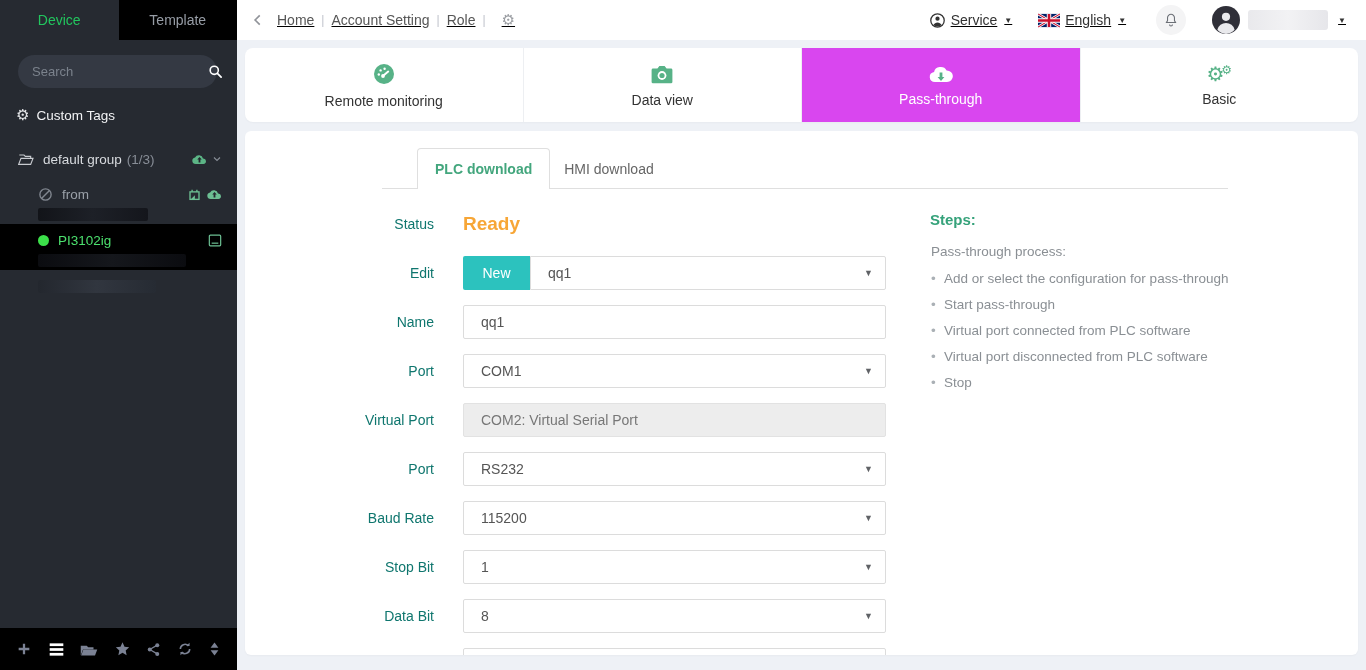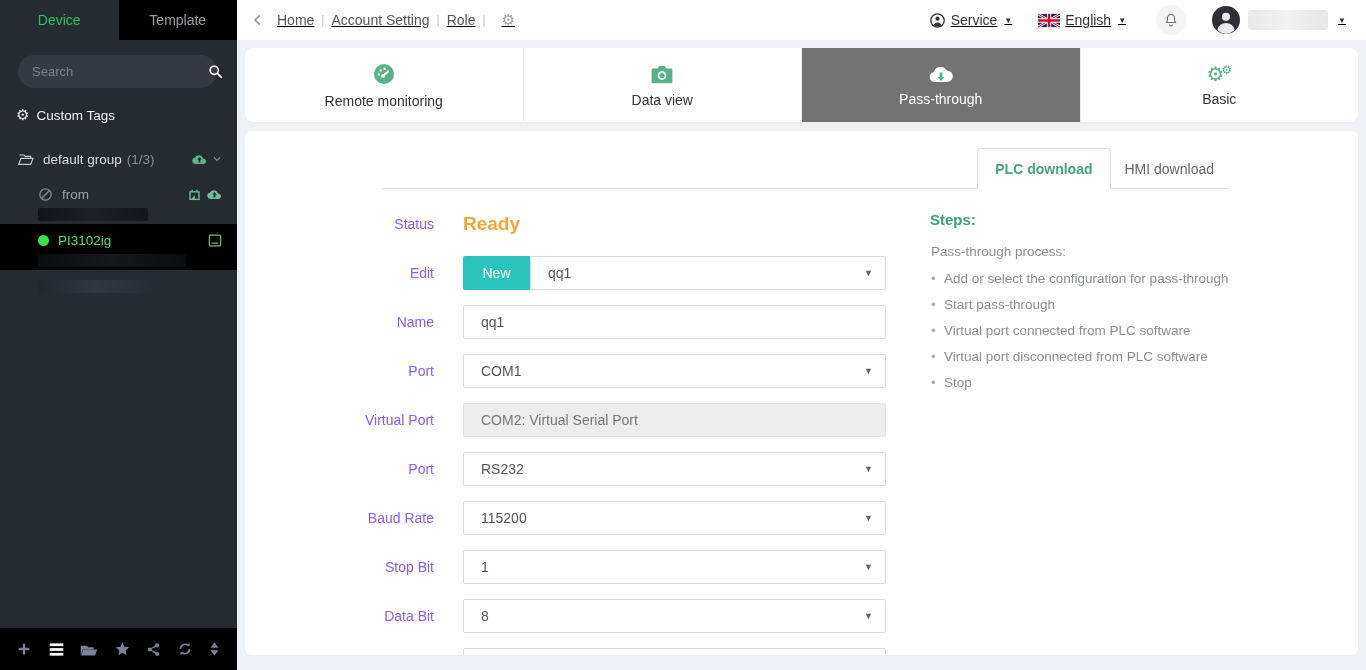--- a/index.html
+++ b/index.html
@@ -67,34 +67,34 @@
   .avatar-wrap { display:flex; align-items:center; gap:8px; cursor:pointer; }
   .avatar svg { display:block; }
   .name-redact { width:80px; height:20px; border-radius:3px;
     background:linear-gradient(90deg,#e9e9ec,#f2f2f4,#e6e6ea); }
 
   .main-tabs { margin:8px 8px 0 8px; height:74px; background:#fff; border-radius:8px;
     display:flex; overflow:hidden; flex:none; box-shadow:0 1px 2px rgba(0,0,0,.03); }
   .main-tab { flex:1; display:flex; flex-direction:column; align-items:center; justify-content:center;
     gap:7px; border-right:1px solid #edeff2; cursor:pointer; font-size:14px; color:#333; }
   .main-tab:last-child { border-right:none; }
-  .main-tab.active { background:#737373; color:#fff; }
+  .main-tab.active { background:#d946ef; color:#fff; }
 
   .panel { margin:9px 8px 15px 8px; background:#fff; border-radius:6px; flex:1; overflow:hidden;
     box-shadow:0 1px 2px rgba(0,0,0,.03); }
   .ptabs { margin:17px 130px 0 137px; border-bottom:1px solid #dfdfdf; display:flex;
-    align-items:flex-end; padding-left:35px;justify-content:flex-end; }
+    align-items:flex-end; padding-left:35px; }
   .ptab { font-size:14px; padding:12px 14px 11px; color:#666; cursor:pointer; }
   .ptab.active { color:#43a67d; font-weight:bold; background:#fff; border:1px solid #dfdfdf;
     border-bottom:none; border-radius:4px 4px 0 0; margin-bottom:-1px; padding:12px 17px 12px; }
 
   .content-body { display:flex; padding-top:18px; }
   .form-col { width:641px; flex:none; }
   .form-row { display:flex; align-items:center; margin-bottom:15px; height:34px; }
-  .form-label { width:218px; padding-right:29px; text-align:right; font-size:14px; color:#8b5cf6; flex:none; }
+  .form-label { width:218px; padding-right:29px; text-align:right; font-size:14px; color:#0f766e; flex:none; }
   .ctrl { width:423px; display:flex; }
   .status-val { color:#f7a636; font-weight:bold; font-size:19px; }
   .btn-new { width:67px; height:34px; background:#2cc2be; color:#fff; font-size:14px; border:none;
     border-radius:2px 0 0 2px; cursor:pointer; flex:none; font-family:"Liberation Sans", sans-serif; }
   .select { height:34px; border:1px solid #dcdcdc; border-radius:2px; background:#fff;
     display:flex; align-items:center; justify-content:space-between; padding:0 12px 0 17px;
     font-size:14px; color:#555; flex:1; cursor:pointer; }
   .select .sel-caret { font-size:9px; color:#606266; }
   .edit-select { border-radius:0 2px 2px 0; }
   .text-input { height:34px; width:100%; border:1px solid #dcdcdc; border-radius:2px; padding:0 17px;

